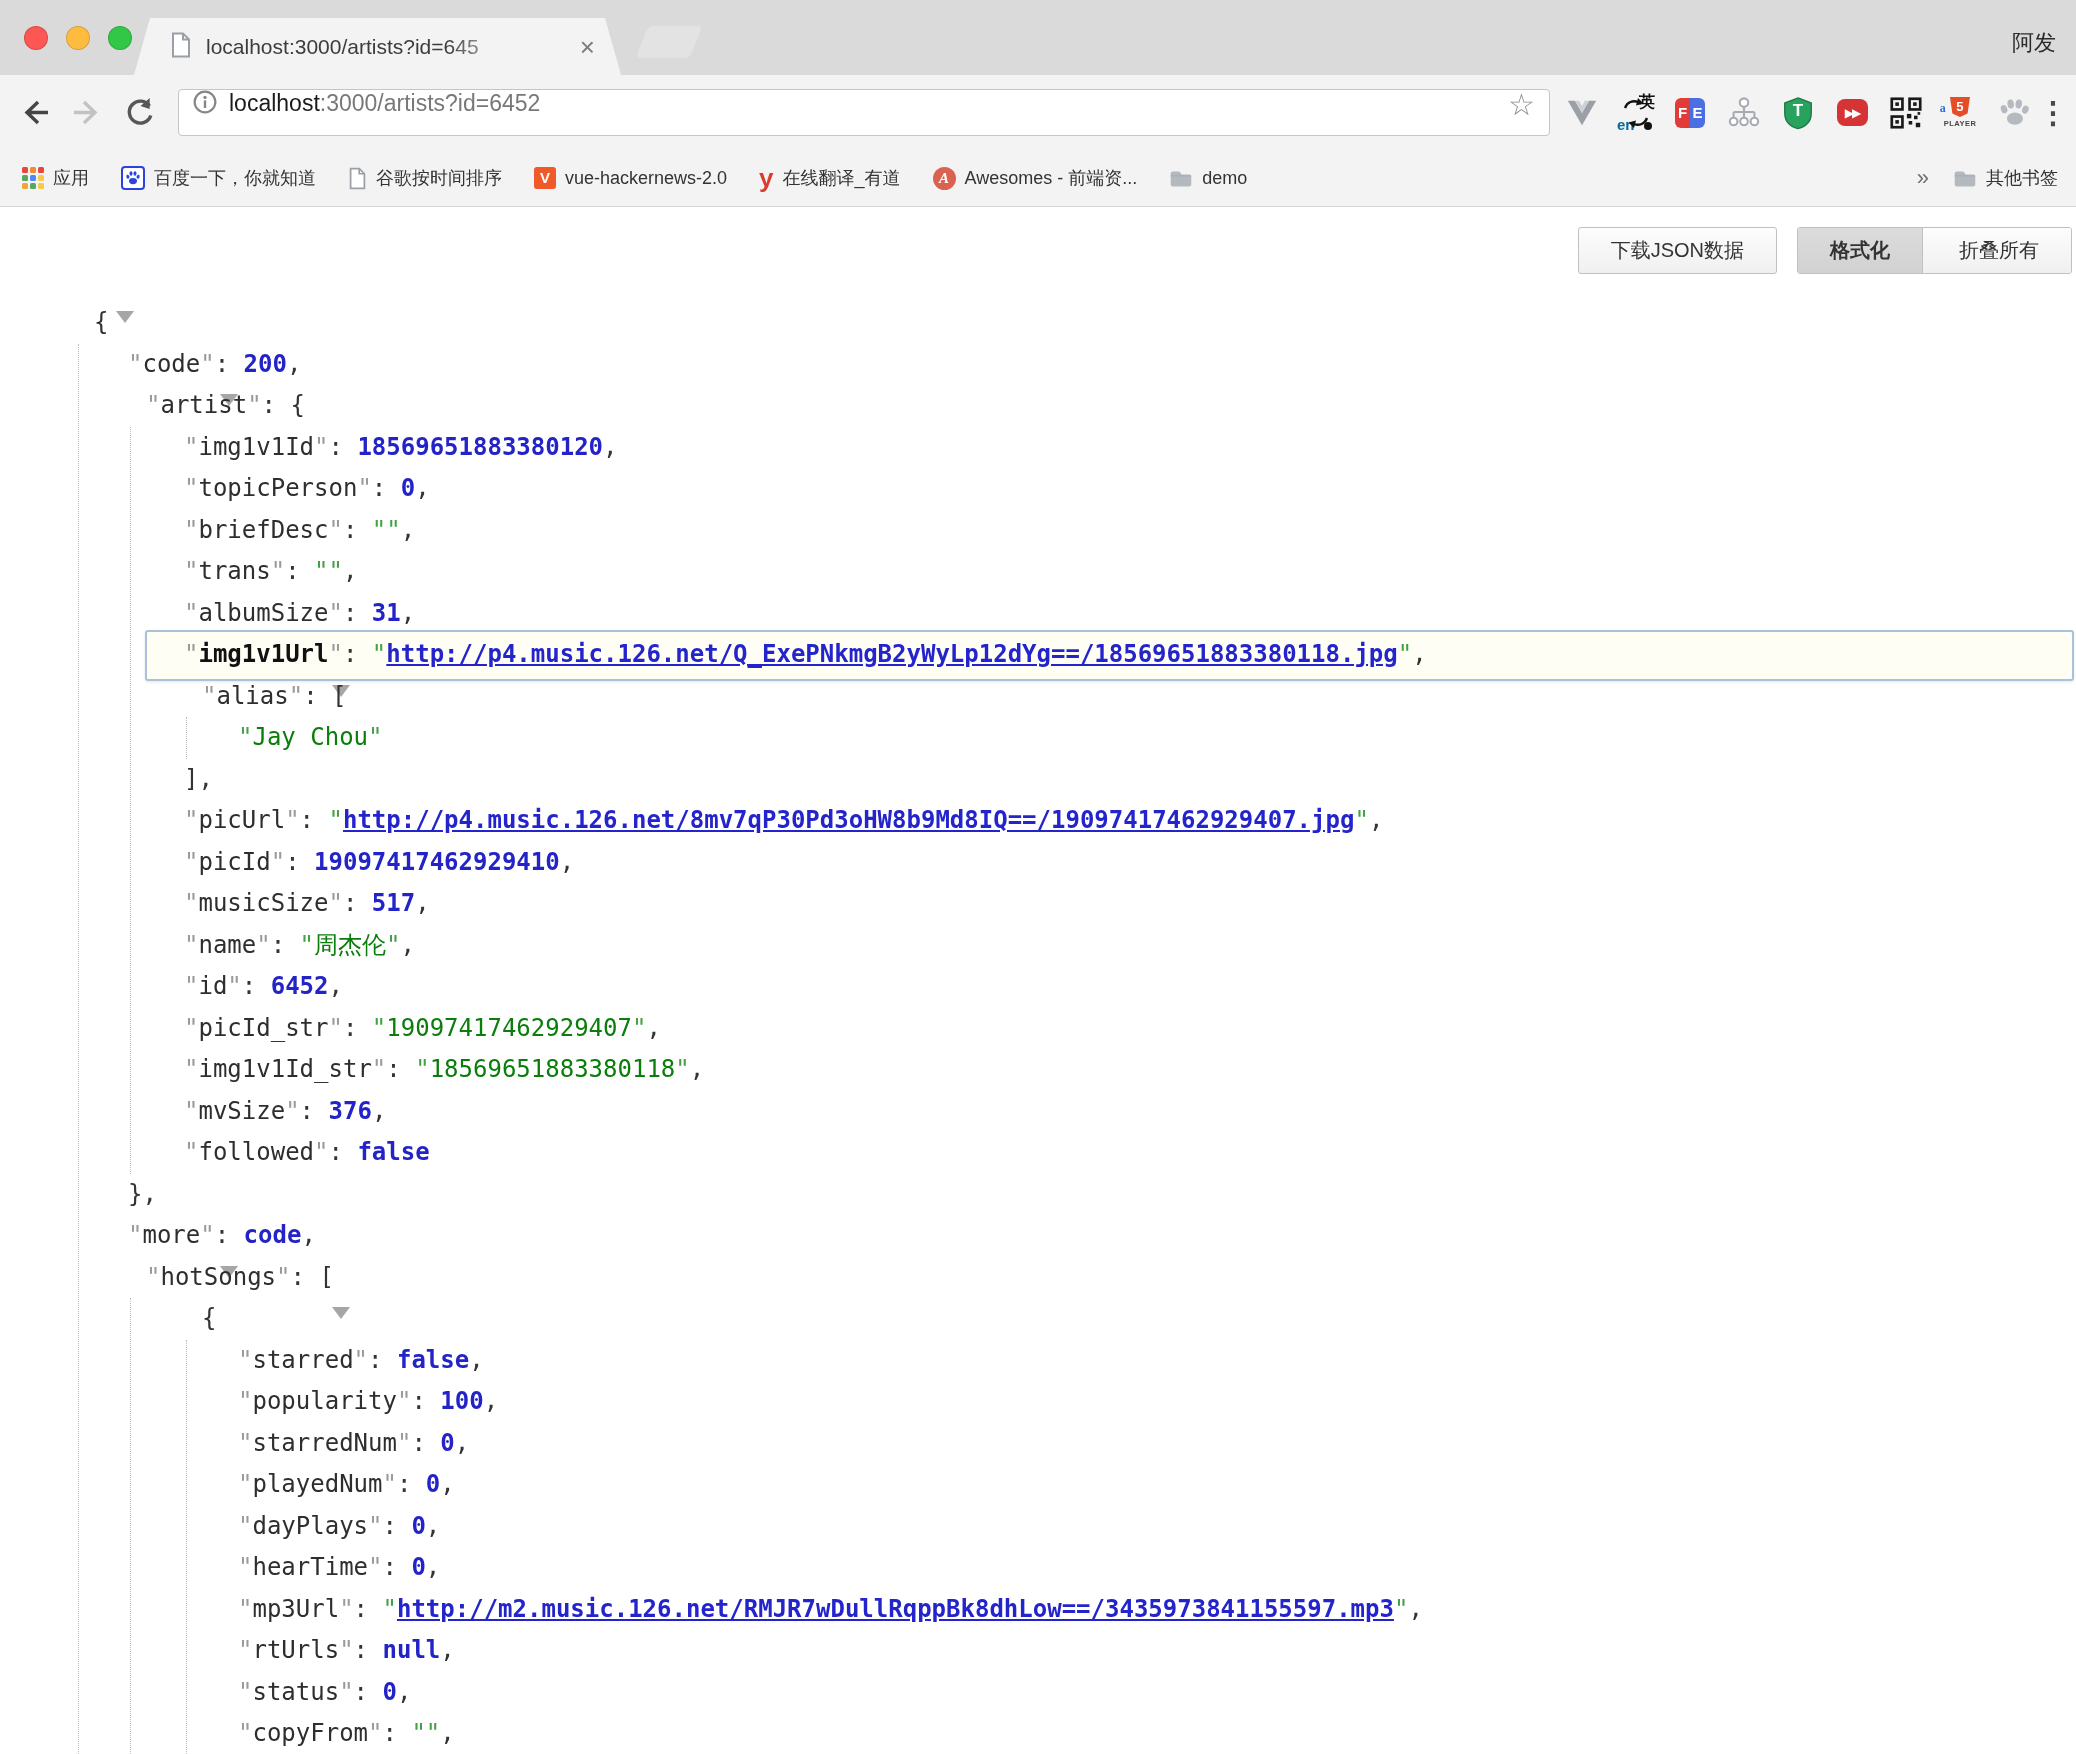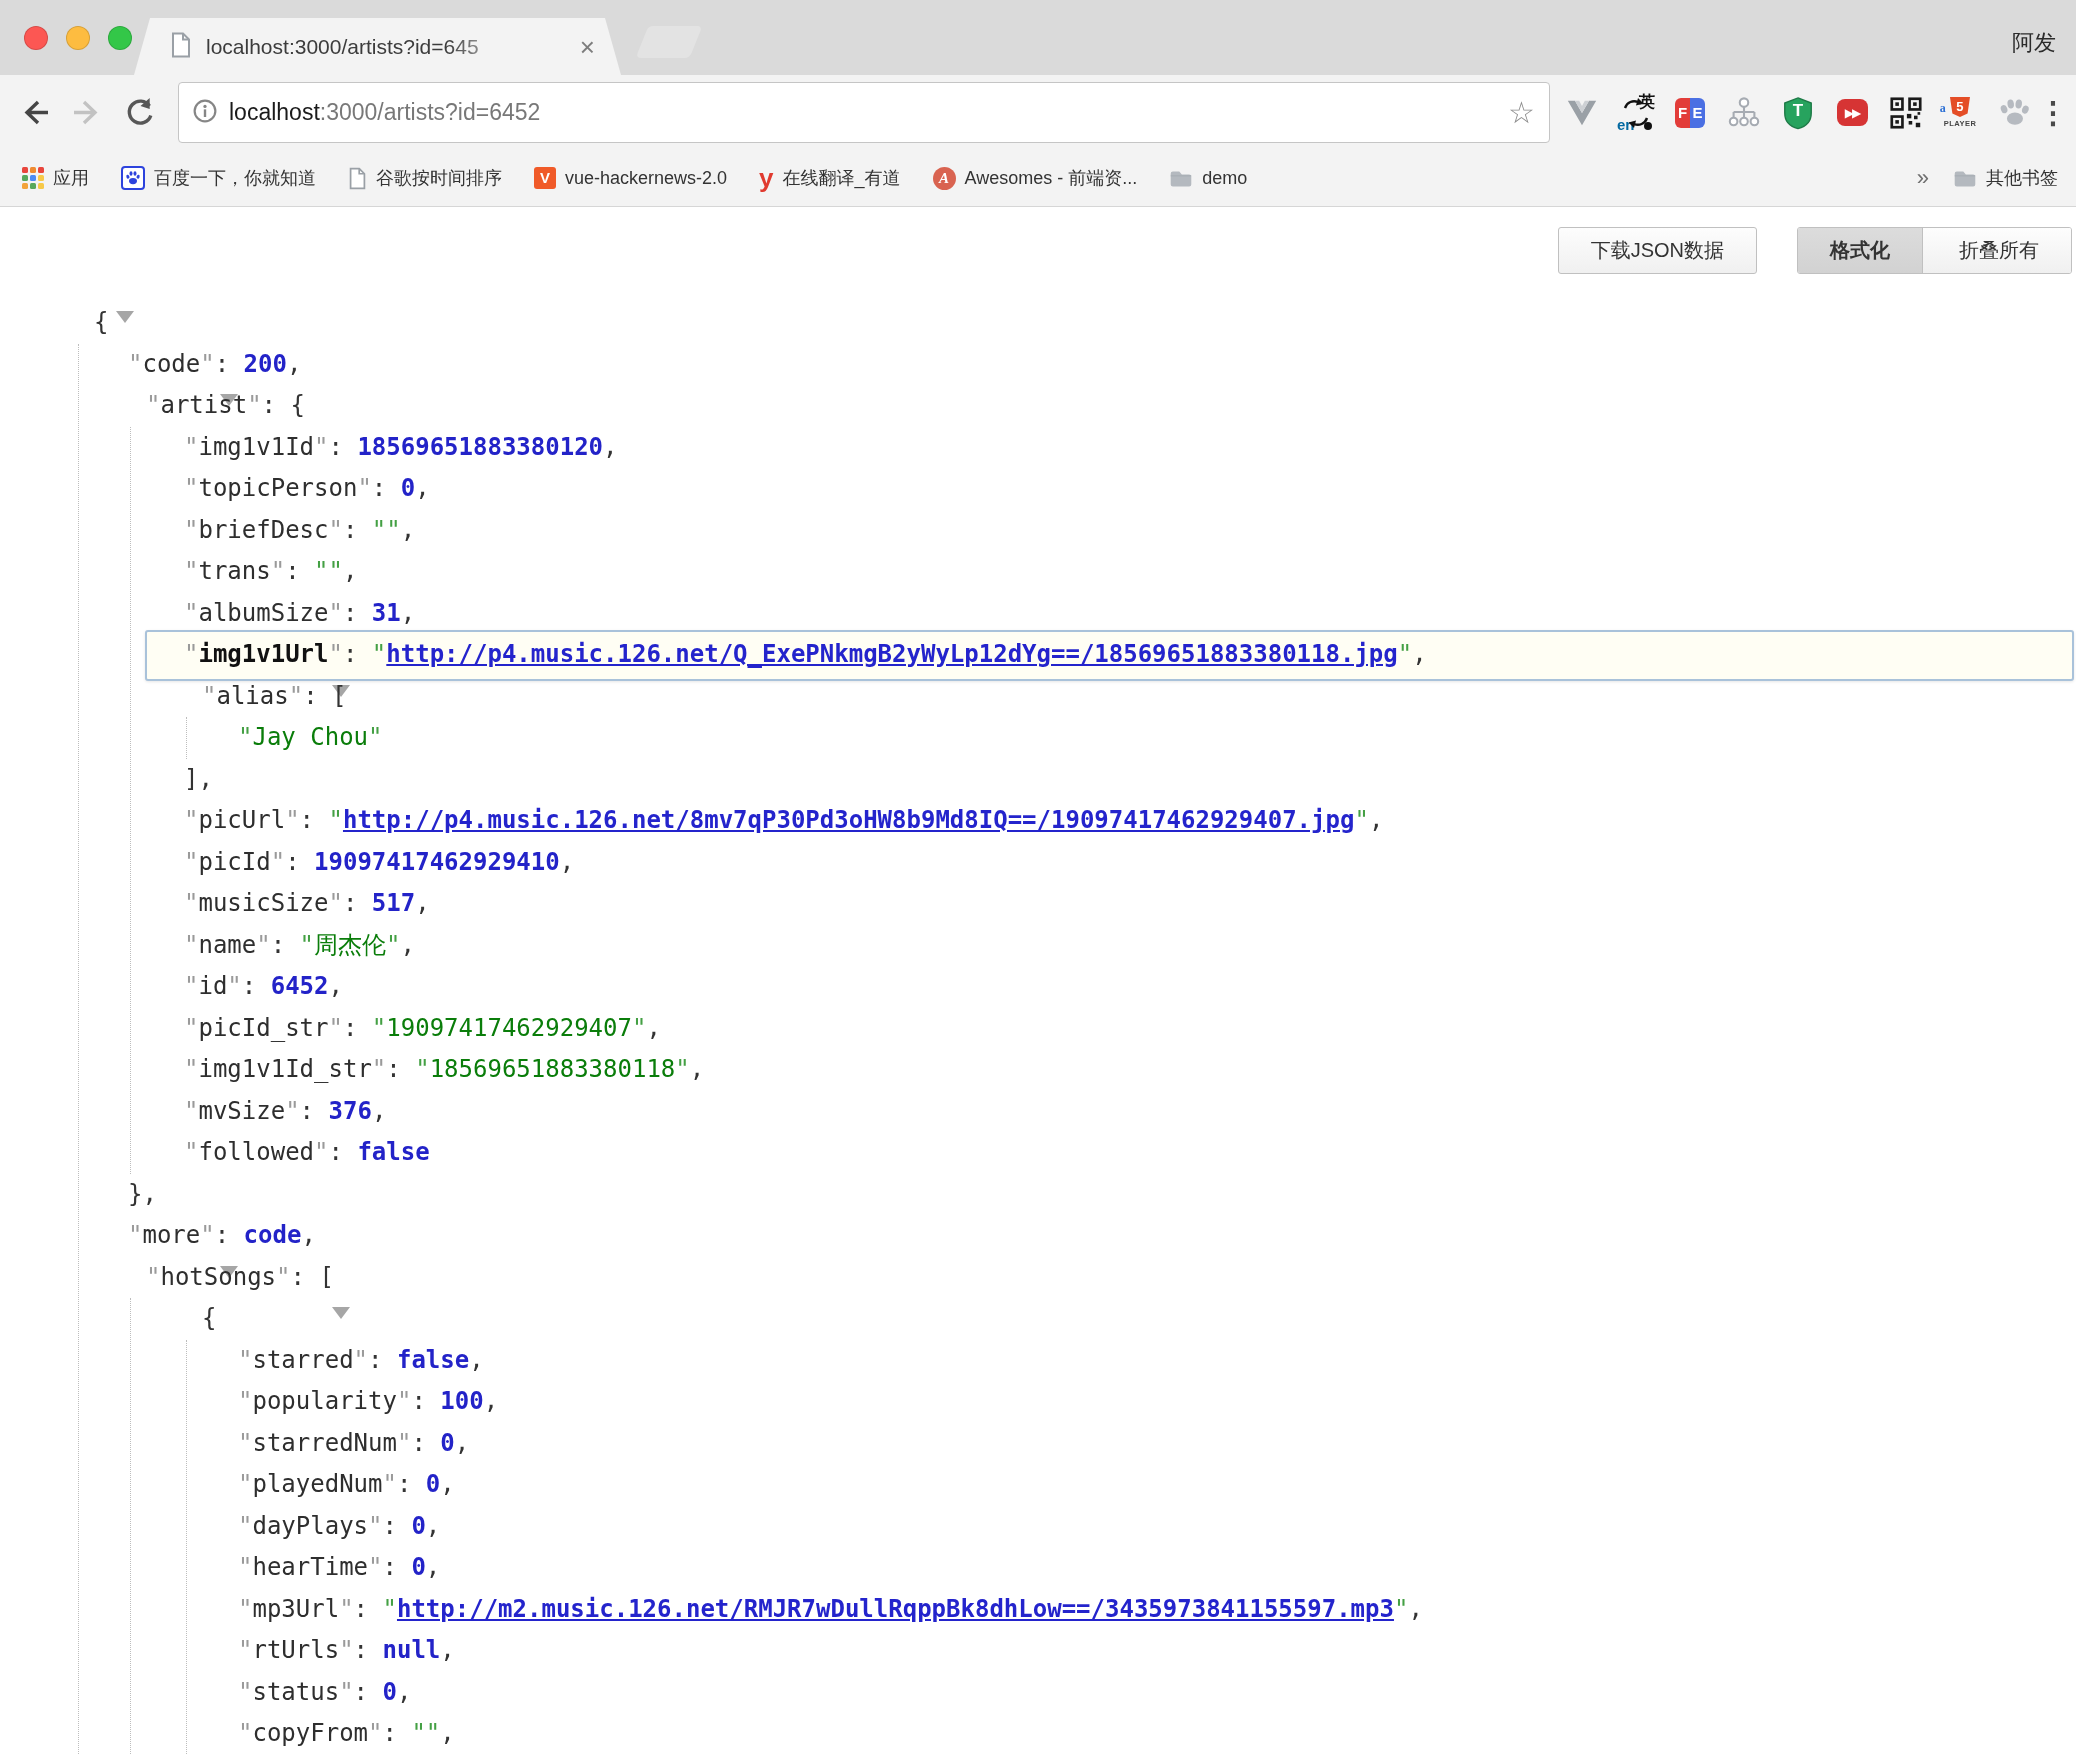--- a/index.html
+++ b/index.html
@@ -22,22 +22,22 @@
               background:linear-gradient(90deg, rgba(243,243,243,0), #f3f3f3 85%); }
   .tab-close { margin-left:auto; font-size:26px; color:#7d7d7d; line-height:1; cursor:default; }
   .newtab-stub { position:absolute; left:642px; top:26px; width:54px; height:32px; background:#e3e3e3;
                  transform:skewX(-22deg); border-radius:5px; }
   .profile-name { position:absolute; right:20px; top:28px; font-size:22px; color:#2b2b2b; }
 
   
   .toolbar { position:absolute; top:75px; left:0; right:0; height:75px; background:#f3f3f3;
              display:flex; align-items:center; padding:0 16px; }
   .navbtn { width:38px; height:38px; display:flex; align-items:center; justify-content:center; margin-right:14px; }
-  .url-field { flex:1; height:61px; background:#fff; border:1px solid #c5c5c5; border-radius:4px;
-               display:flex; align-items:center; padding:0 14px; margin:0 14px 0 6px; }
+  .url-field { flex:1; height:47px; background:#fff; border:1px solid #c5c5c5; border-radius:4px;
+               display:flex; align-items:flex-start; padding:0 14px; margin:0 14px 0 6px; }
   .url-text { margin-left:12px; font-size:23px; white-space:nowrap; }
   .url-host { color:#1b1b1b; } .url-path { color:#787878; }
   .url-star { margin-left:auto; font-size:30px; color:#8d8d8d; line-height:1; }
   .ext-row { display:flex; align-items:center; gap:18px; }
   .exticon { width:36px; height:36px; position:relative; display:flex; align-items:center; justify-content:center; }
   .menu-dots { font-size:30px; font-weight:bold; color:#494949; margin-left:6px; width:22px; text-align:center; }
 
   
   .fe-box { width:30px; height:30px; border-radius:6px; overflow:hidden; display:flex;
             font-weight:bold; font-size:15px; color:#fff; }
@@ -65,21 +65,21 @@
   .bd-box { width:24px; height:24px; border:2px solid #2d43dd; border-radius:4px; background:#fff;
             display:flex; align-items:center; justify-content:center; }
   .vbk { width:22px; height:22px; background:#f05a28; border-radius:3px; color:#fff;
          font-weight:bold; font-size:15px; line-height:22px; text-align:center; }
   .yd { color:#e03a2f; font-weight:bold; font-size:26px; line-height:22px; }
   .aw { width:23px; height:23px; border-radius:50%; background:#d96350; color:#fff;
         font:italic bold 15px/23px "Liberation Serif", serif; text-align:center; }
 
   
   .content { position:absolute; top:208px; left:0; right:0; bottom:0; background:#fff; }
-  .btns { position:absolute; top:19px; right:4px; display:flex; gap:40px; }
+  .btns { position:absolute; top:19px; right:4px; display:flex; gap:20px; }
   .btn { height:47px; padding:0 32px; font-size:20px; color:#333; background:linear-gradient(#fdfdfd,#f0f0f0);
          border:1px solid #c0c0c0; border-radius:3px; display:flex; align-items:center; }
   .btn-group { display:flex; border:1px solid #c0c0c0; border-radius:3px; overflow:hidden; }
   .seg { height:45px; padding:0 32px; font-size:20px; color:#333; display:flex; align-items:center; }
   .seg.active { background:linear-gradient(#dcdcdc,#d2d2d2); border-right:1px solid #c0c0c0;font-weight:bold; }
   .seg.plain { background:linear-gradient(#fdfdfd,#f0f0f0);padding-left:36px; }
 
   .json-area { position:absolute; top:94px; left:0; right:0; height:1452px;
                font-family:"DejaVu Sans Mono", monospace; font-size:24px; color:#333; }
   .jrow { position:relative; height:41.5px; line-height:41.5px; white-space:nowrap; }

